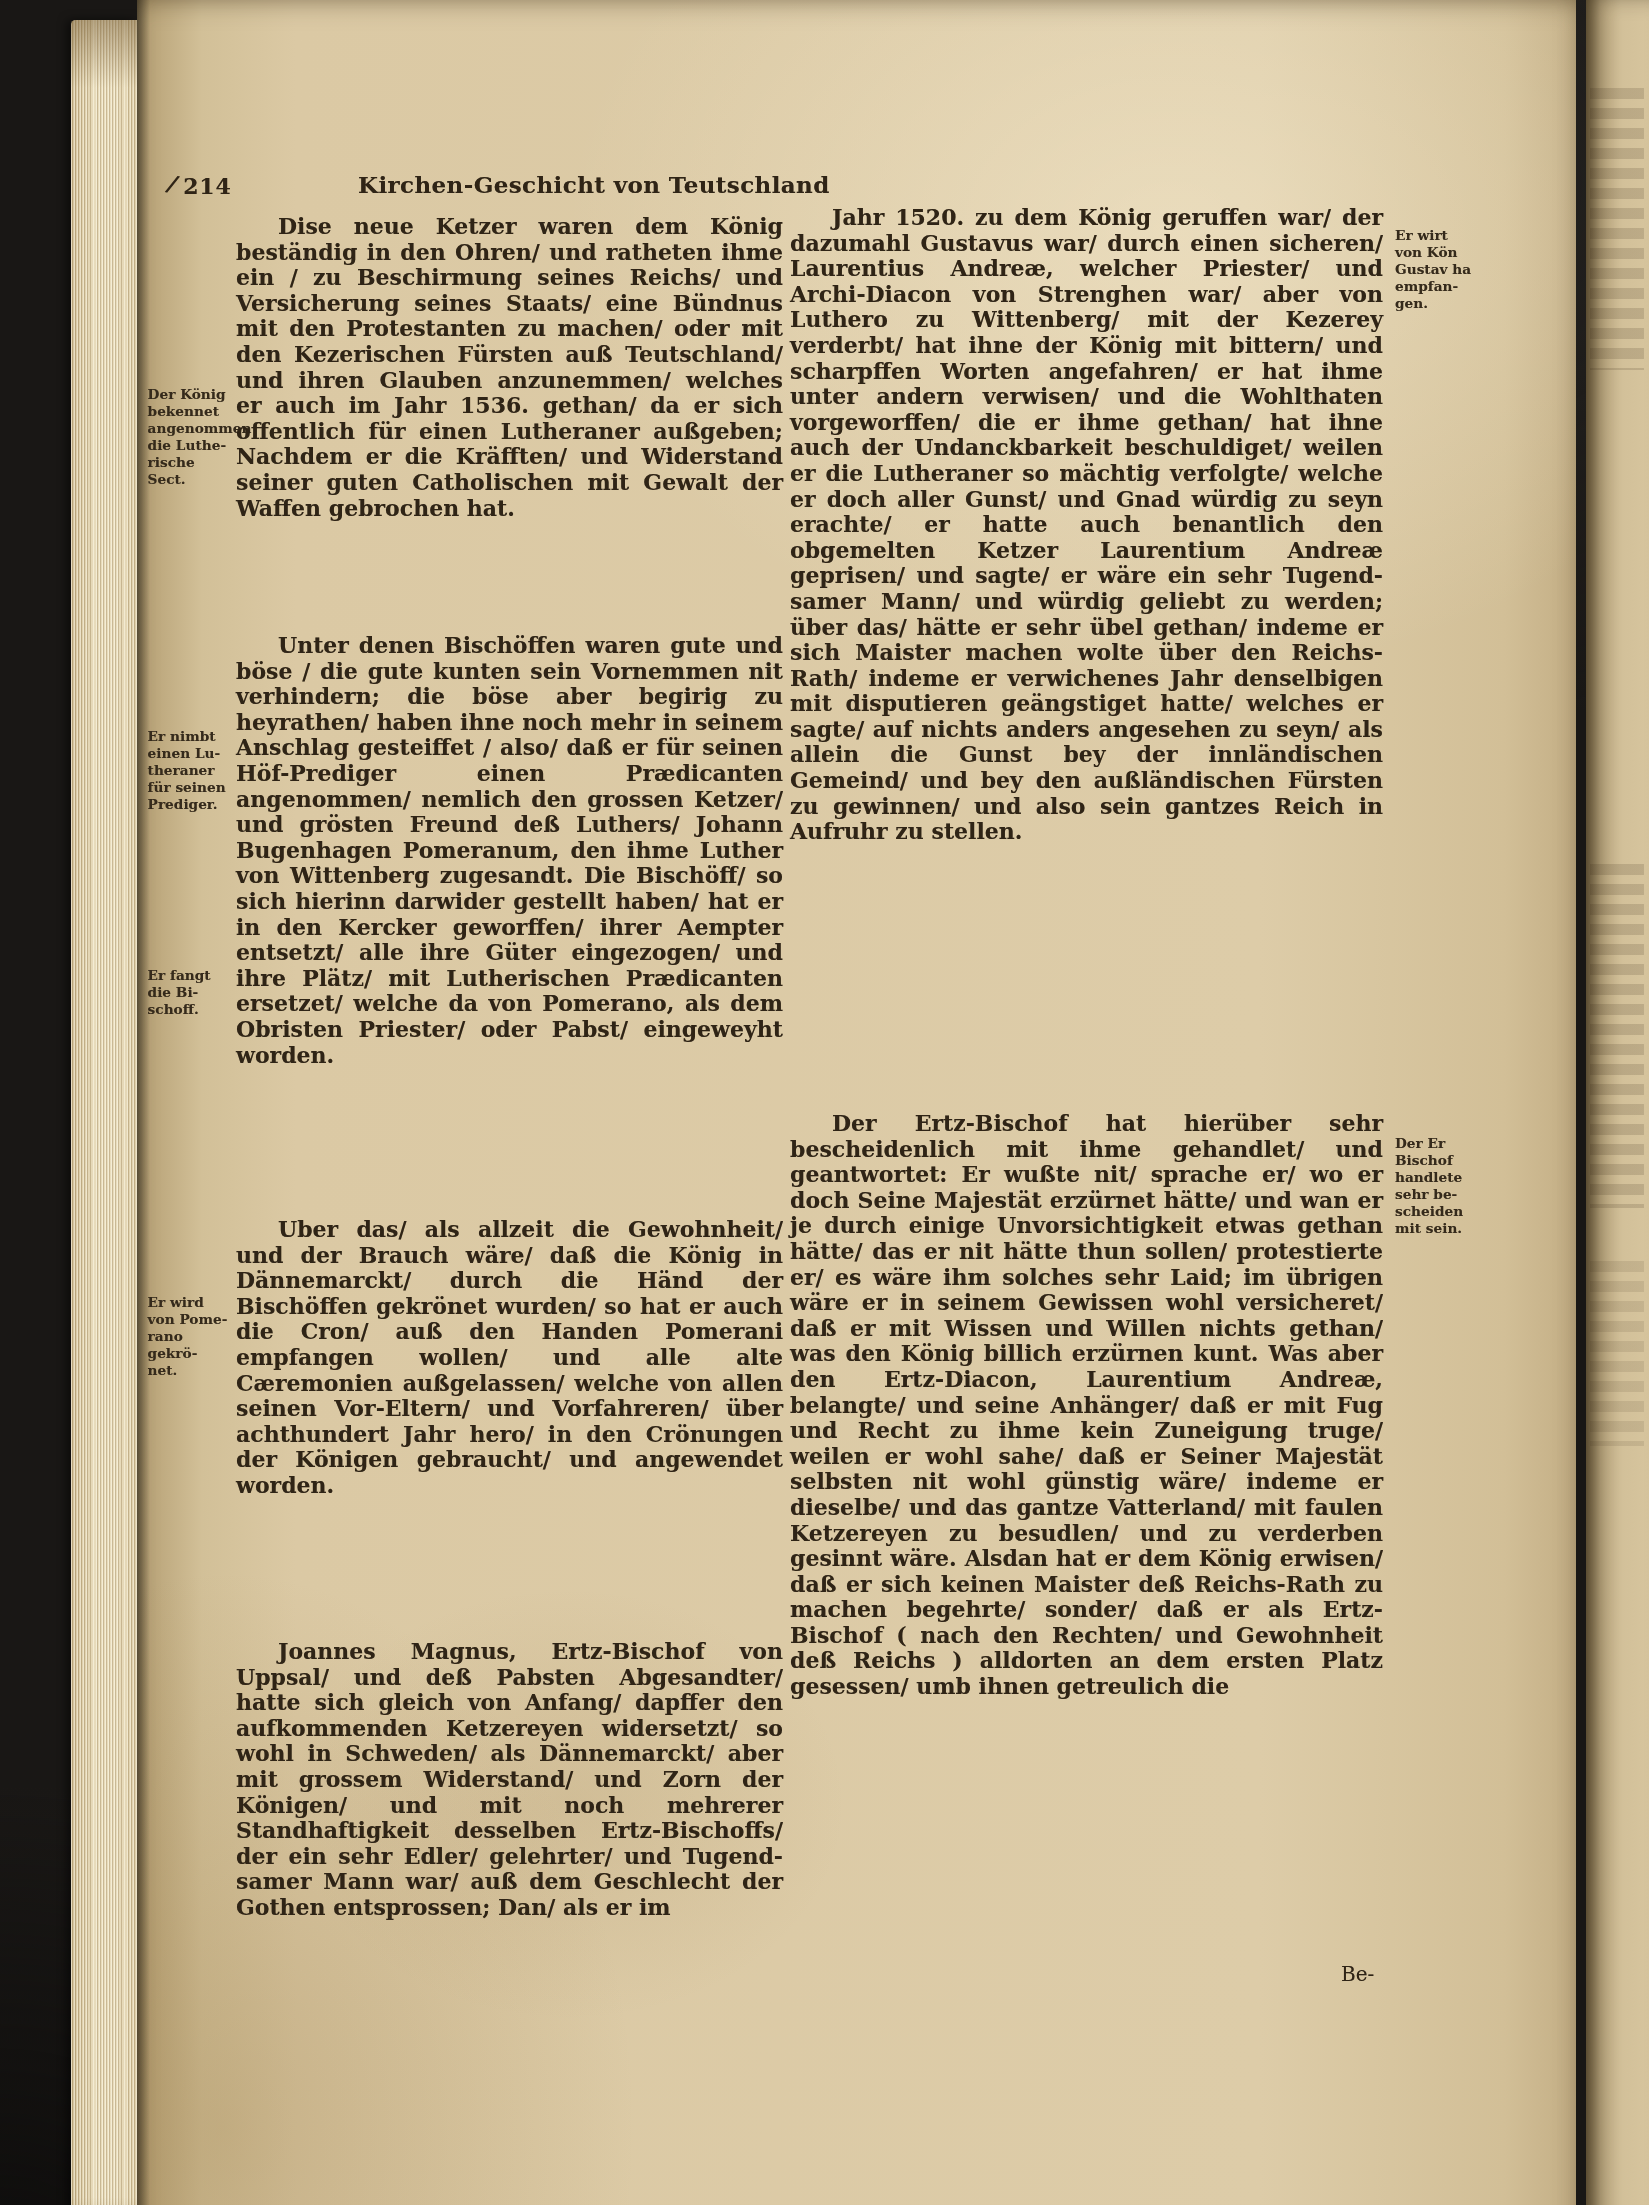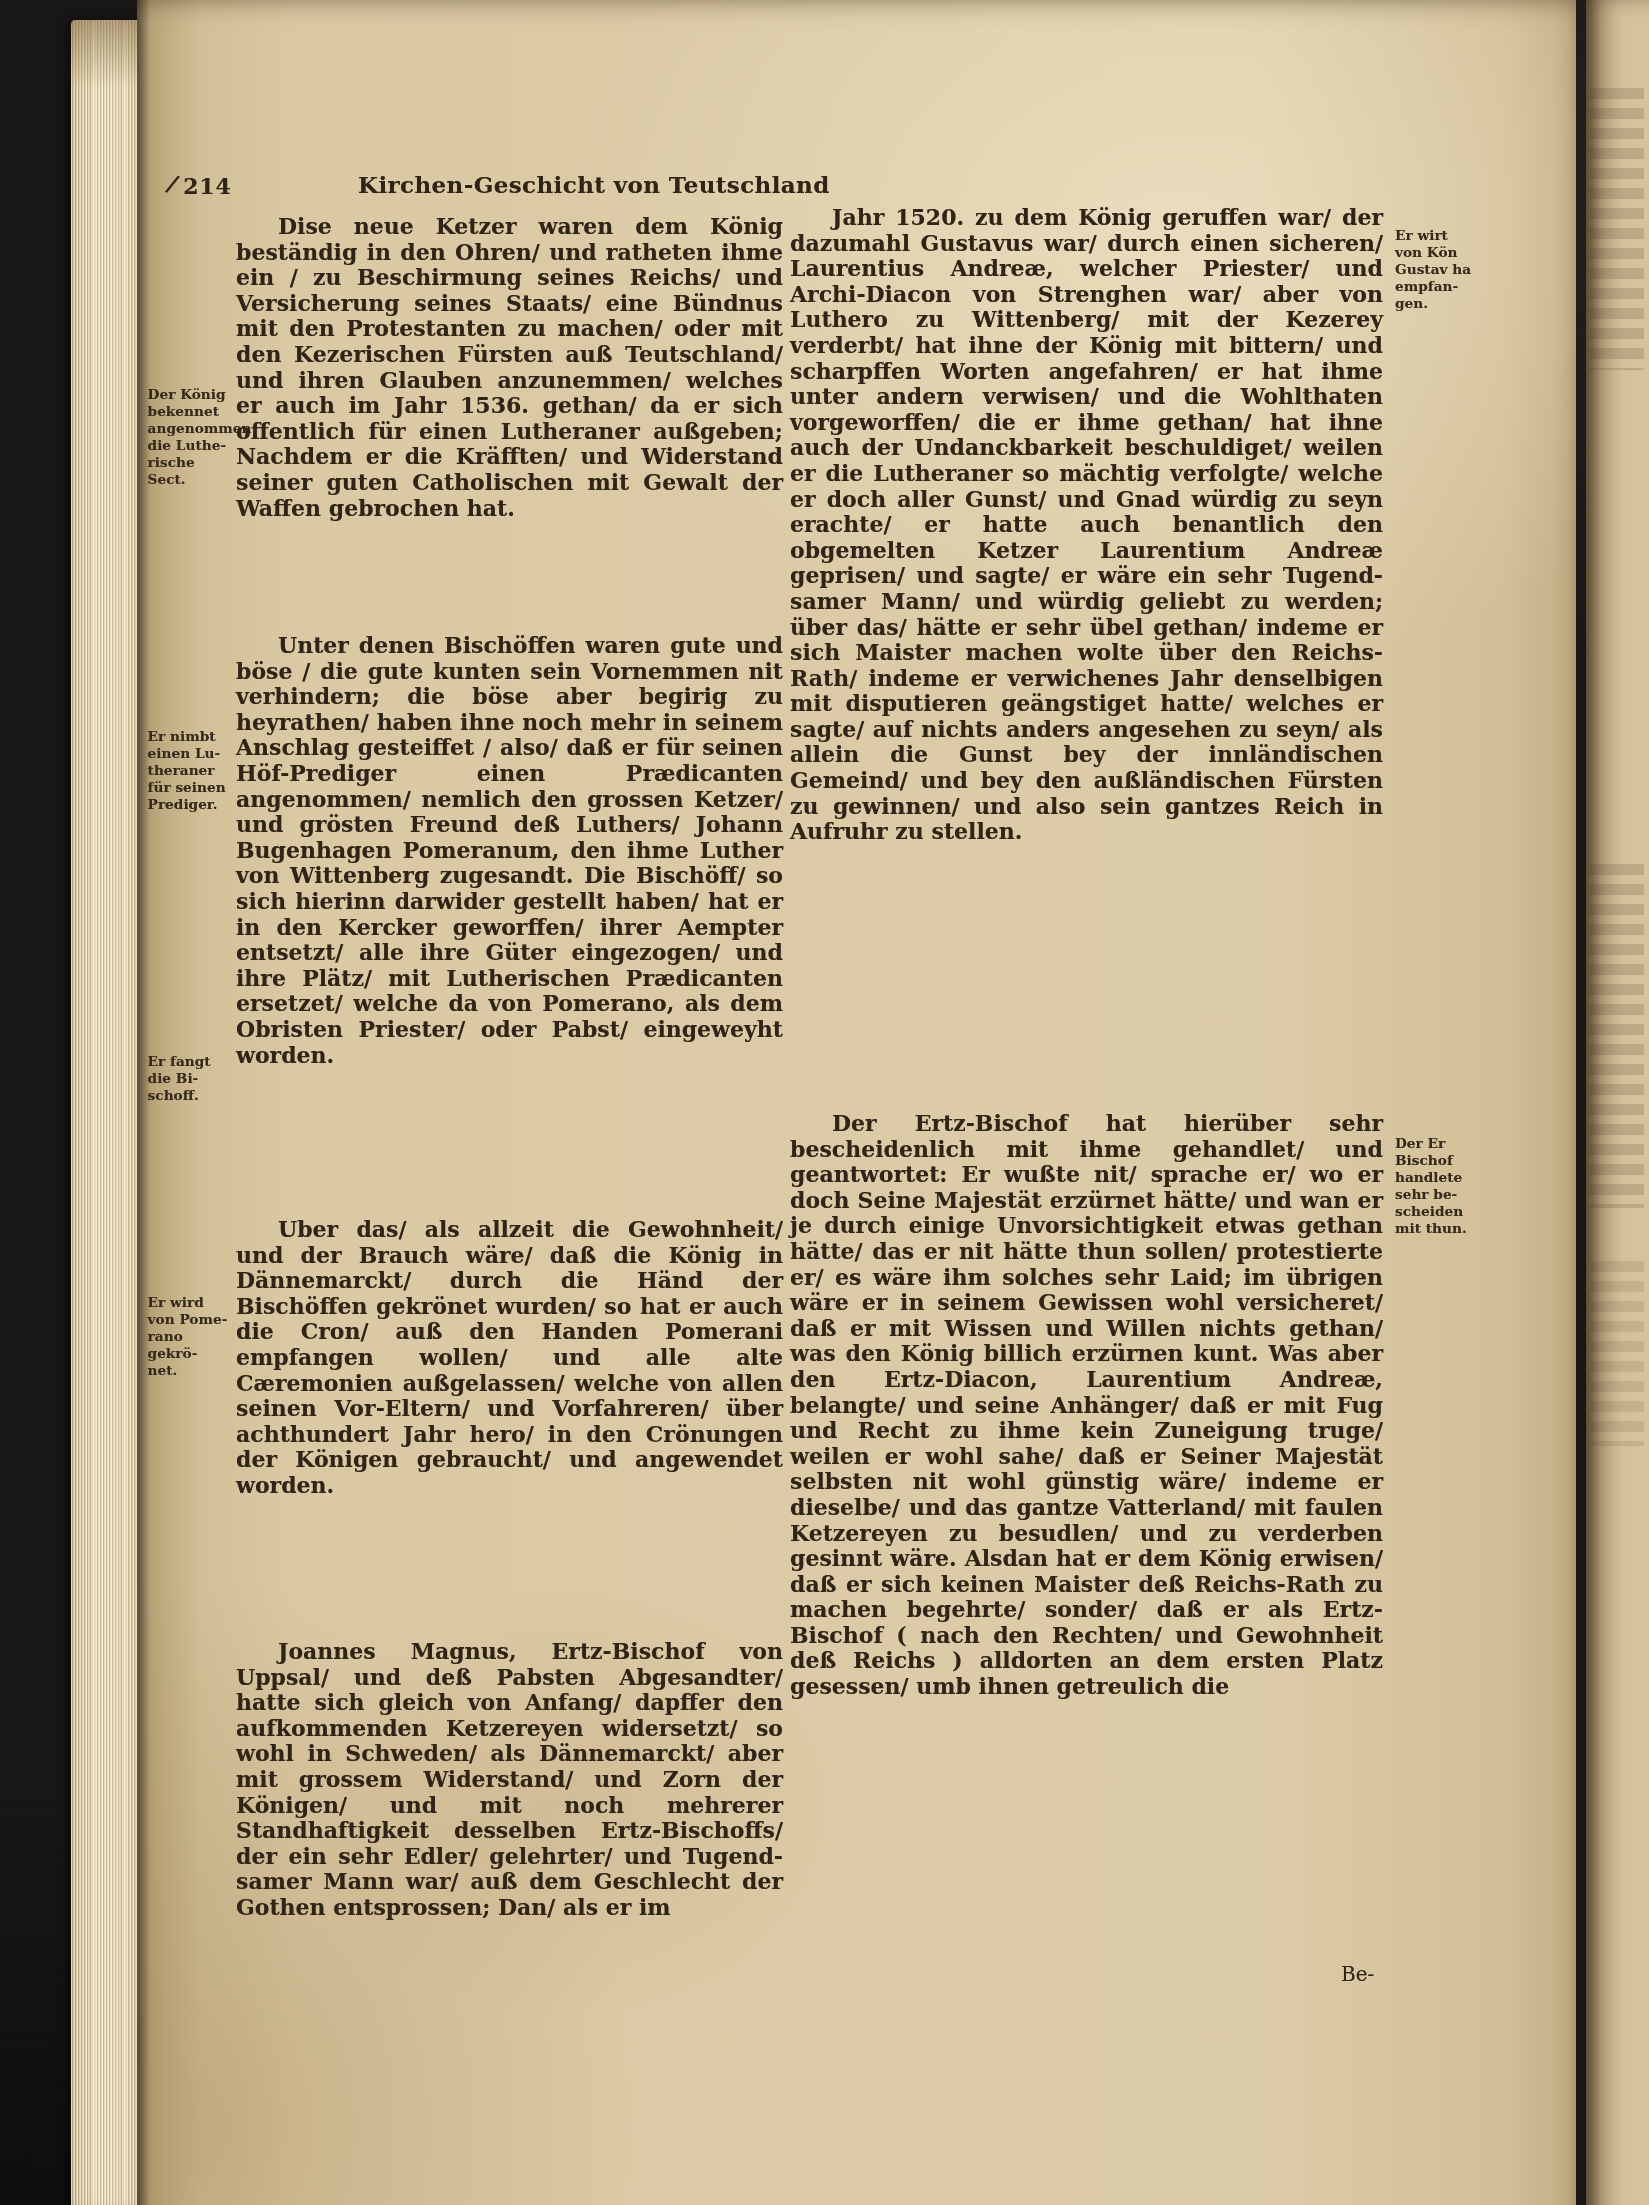--- a/index.html
+++ b/index.html
@@ -105,39 +105,39 @@
   <div class="note note-left" style="top:370px">Der König
 bekennet
 angenommen
 die Luthe-
 rische Sect.</div>
   <div class="note note-left" style="top:712px">Er nimbt
 einen Lu-
 theraner
 für seinen
 Prediger.</div>
-  <div class="note note-left" style="top:1037px">Er fangt
+  <div class="note note-left" style="top:951px">Er fangt
 die Bi-
 schoff.</div>
   <div class="note note-left" style="top:1278px">Er wird
 von Pome-
 rano gekrö-
 net.</div>
 
   <div class="note note-right" style="top:211px">Er wirt
 von Kön
 Gustav ha
 empfan-
 gen.</div>
   <div class="note note-right" style="top:1119px">Der Er
 Bischof
 handlete
 sehr be-
 scheiden
-mit thun.</div>
+mit sein.</div>
 
   <div class="col-left">
     <div class="para" style="top:214px">Dise neue Ketzer waren dem König beständig in den Ohren/ und ratheten ihme ein / zu Beschirmung seines Reichs/ und Versicherung seines Staats/ eine Bündnus mit den Protestanten zu machen/ oder mit den Kezerischen Fürsten auß Teutschland/ und ihren Glauben anzunemmen/ welches er auch im Jahr 1536. gethan/ da er sich offentlich für einen Lutheraner außgeben; Nachdem er die Kräfften/ und Widerstand seiner guten Catholischen mit Gewalt der Waffen gebrochen hat.</div>
     <div class="para" style="top:633px">Unter denen Bischöffen waren gute und böse / die gute kunten sein Vornemmen nit verhindern; die böse aber begirig zu heyrathen/ haben ihne noch mehr in seinem Anschlag gesteiffet / also/ daß er für seinen Höf-Prediger einen Prædicanten angenommen/ nemlich den grossen Ketzer/ und grösten Freund deß Luthers/ Johann Bugenhagen Pomeranum, den ihme Luther von Wittenberg zugesandt. Die Bischöff/ so sich hierinn darwider gestellt haben/ hat er in den Kercker geworffen/ ihrer Aempter entsetzt/ alle ihre Güter eingezogen/ und ihre Plätz/ mit Lutherischen Prædicanten ersetzet/ welche da von Pomerano, als dem Obristen Priester/ oder Pabst/ eingeweyht worden.</div>
     <div class="para" style="top:1217px">Uber das/ als allzeit die Gewohnheit/ und der Brauch wäre/ daß die König in Dännemarckt/ durch die Händ der Bischöffen gekrönet wurden/ so hat er auch die Cron/ auß den Handen Pomerani empfangen wollen/ und alle alte Cæremonien außgelassen/ welche von allen seinen Vor-Eltern/ und Vorfahreren/ über achthundert Jahr hero/ in den Crönungen der Königen gebraucht/ und angewendet worden.</div>
     <div class="para" style="top:1639px">Joannes Magnus, Ertz-Bischof von Uppsal/ und deß Pabsten Abgesandter/ hatte sich gleich von Anfang/ dapffer den aufkommenden Ketzereyen widersetzt/ so wohl in Schweden/ als Dännemarckt/ aber mit grossem Widerstand/ und Zorn der Königen/ und mit noch mehrerer Standhaftigkeit desselben Ertz-Bischoffs/ der ein sehr Edler/ gelehrter/ und Tugend-samer Mann war/ auß dem Geschlecht der Gothen entsprossen; Dan/ als er im</div>
   </div>
 
   <div class="col-right">
     <div class="para" style="top:205px">Jahr 1520. zu dem König geruffen war/ der dazumahl Gustavus war/ durch einen sicheren/ Laurentius Andreæ, welcher Priester/ und Archi-Diacon von Strenghen war/ aber von Luthero zu Wittenberg/ mit der Kezerey verderbt/ hat ihne der König mit bittern/ und scharpffen Worten angefahren/ er hat ihme unter andern verwisen/ und die Wohlthaten vorgeworffen/ die er ihme gethan/ hat ihne auch der Undanckbarkeit beschuldiget/ weilen er die Lutheraner so mächtig verfolgte/ welche er doch aller Gunst/ und Gnad würdig zu seyn erachte/ er hatte auch benantlich den obgemelten Ketzer Laurentium Andreæ geprisen/ und sagte/ er wäre ein sehr Tugend-samer Mann/ und würdig geliebt zu werden; über das/ hätte er sehr übel gethan/ indeme er sich Maister machen wolte über den Reichs-Rath/ indeme er verwichenes Jahr denselbigen mit disputieren geängstiget hatte/ welches er sagte/ auf nichts anders angesehen zu seyn/ als allein die Gunst bey der innländischen Gemeind/ und bey den außländischen Fürsten zu gewinnen/ und also sein gantzes Reich in Aufruhr zu stellen.</div>

